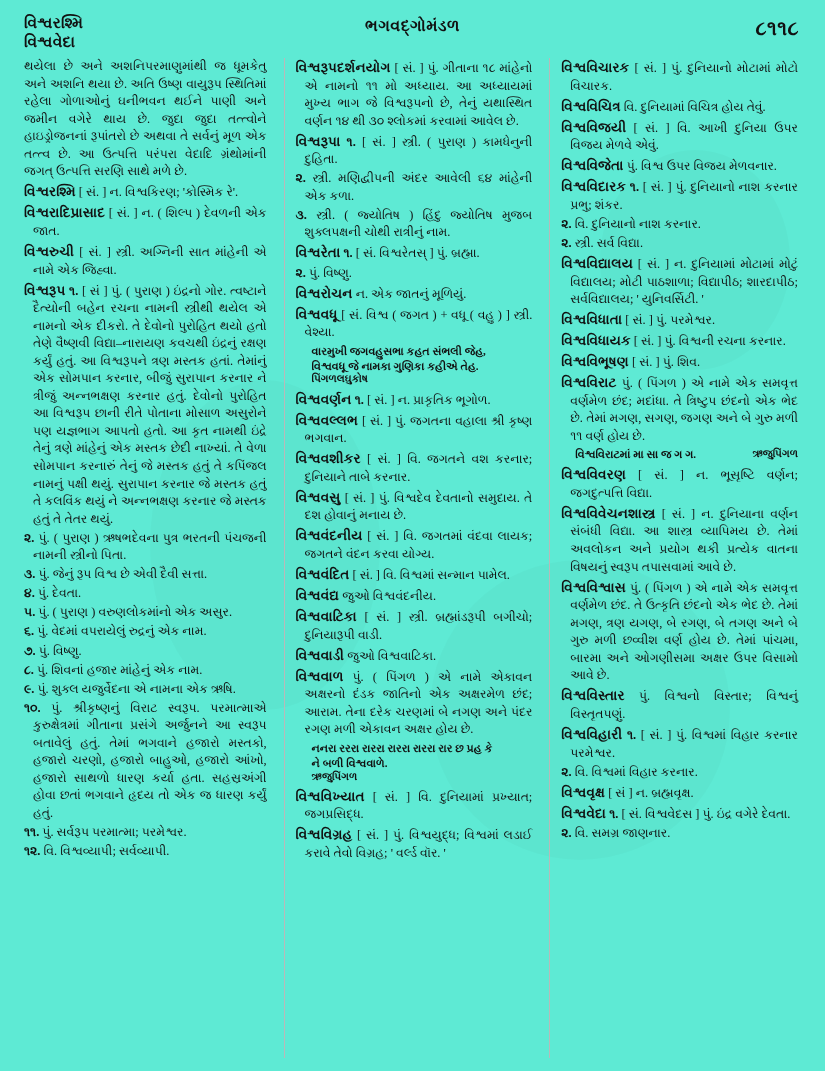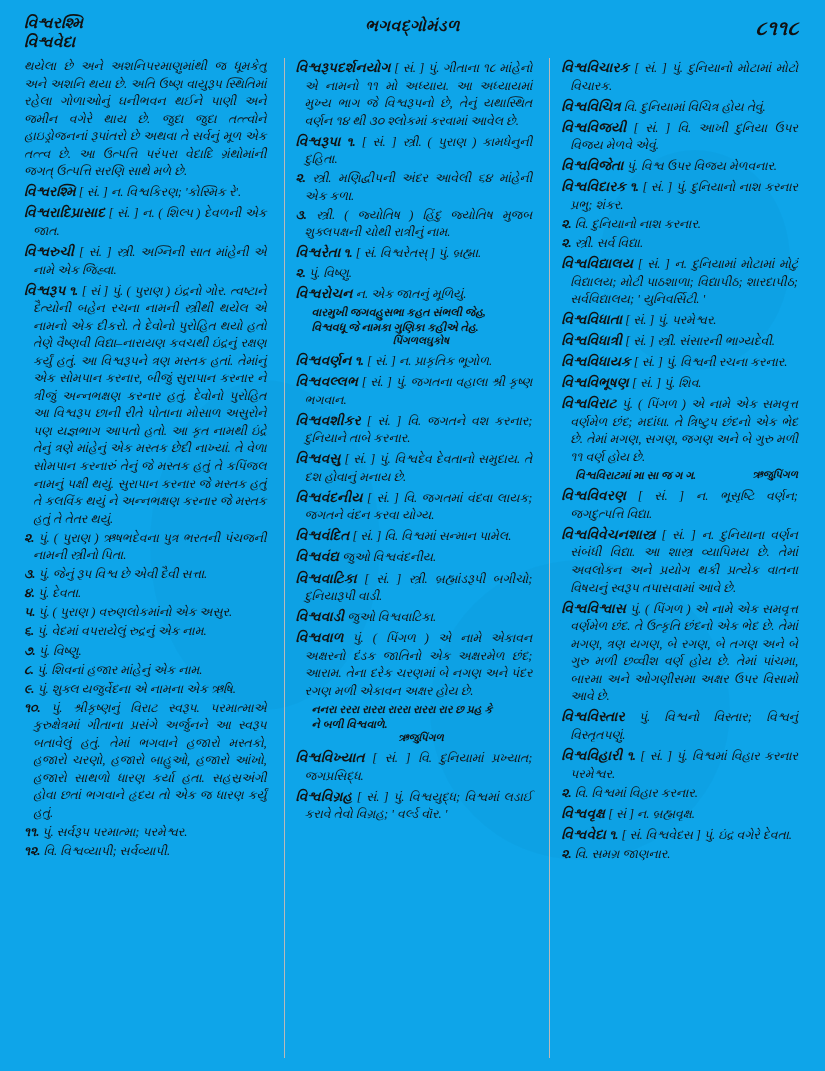--- a/index.html
+++ b/index.html
@@ -9,25 +9,24 @@
     background: #ffffff;
   }
   body {
     font-family: "Liberation Serif", "DejaVu Serif", serif;
     color: #111;
   }
   .page {
     position: relative;
     width: 825px;
     height: 1071px;
-    background: #0ea5e9;
+    background: #5eead4;
     box-sizing: border-box;
     padding: 14px 18px 20px 18px;
     overflow: hidden;
-    font-style: italic;
   }
   
   .running-head {
     position: relative;
     height: 44px;
     font-weight: bold;
   }
   .rh-left {
     position: absolute;
     left: 6px;
@@ -105,21 +104,21 @@
     font-size: 11.1px;
     font-weight: bold;
     line-height: 1.34;
     margin: 2px 0 3px 0;
     padding: 0 2px 0 16px;
     text-align: left;
   }
   .quote .q-line { display: block; white-space: nowrap; }
   .quote .q-src {
     display: block;
-    text-align: center;
+    text-align: left;
     font-weight: bold;
     font-size: 10.6px;
     margin-top: -1px;
   }
   .quote-inline {
     font-size: 11.1px;
     font-weight: bold;
     line-height: 1.34;
     margin: 2px 0 3px 0;
     padding-left: 14px;
@@ -175,20 +174,21 @@
         <p class="cont"><span class="sense-num">૧૨.</span><span> વિ. વિશ્વવ્યાપી; સર્વવ્યાપી.</span></p>
       </div>
     <div class="col" id="col-1">
         <p class="entry"><span class="hw">વિશ્વરૂપદર્શનયોગ</span> <span> [ સં. ] પું. ગીતાના ૧૮ માંહેનો એ નામનો ૧૧ મો અધ્યાય. આ અધ્યાયમાં મુખ્ય ભાગ જે વિશ્વરૂપનો છે, તેનું યથાસ્થિત વર્ણન ૧૪ થી ૩૦ શ્લોકમાં કરવામાં આવેલ છે.</span></p>
         <p class="entry"><span class="hw">વિશ્વરૂપા</span> <span class="sense-num">૧.</span><span> [ સં. ] સ્ત્રી. ( પુરાણ ) કામધેનુની દુહિતા.</span></p>
         <p class="cont"><span class="sense-num">૨.</span><span> સ્ત્રી. મણિદ્વીપની અંદર આવેલી ૬૪ માંહેની એક કળા.</span></p>
         <p class="cont"><span class="sense-num">૩.</span><span> સ્ત્રી. ( જ્યોતિષ ) હિંદુ જ્યોતિષ મુજબ શુક્લપક્ષની ચોથી રાત્રીનું નામ.</span></p>
         <p class="entry"><span class="hw">વિશ્વરેતા</span> <span class="sense-num">૧.</span><span> [ સં. વિશ્વરેતસ્ ] પું. બ્રહ્મા.</span></p>
         <p class="cont"><span class="sense-num">૨.</span><span> પું. વિષ્ણુ.</span></p>
         <p class="entry"><span class="hw">વિશ્વરોચન</span> <span> ન. એક જાતનું મૂળિયું.</span></p>
+        <p class="entry"><span class="hw">વિશ્વવધૂ</span> <span> [ સં. વિશ્વ ( જગત ) + વધૂ ( વહુ ) ] સ્ત્રી. વેશ્યા.</span></p>
         <div class="quote">
           <span class="q-line">વારમુખી જગવહુસભા કહત સંભલી જેહ,</span>
           <span class="q-line">વિશ્વવધૂ જે નામકા ગુણિકા કહીએ તેહ.</span>
           <span class="q-src">પિંગળલઘુકોષ</span>
         </div>
         <p class="entry"><span class="hw">વિશ્વવર્ણન</span> <span class="sense-num">૧.</span><span> [ સં. ] ન. પ્રાકૃતિક ભૂગોળ.</span></p>
         <p class="entry"><span class="hw">વિશ્વવલ્લભ</span> <span> [ સં. ] પું. જગતના વહાલા શ્રી કૃષ્ણ ભગવાન.</span></p>
         <p class="entry"><span class="hw">વિશ્વવશીકર</span> <span> [ સં. ] વિ. જગતને વશ કરનાર; દુનિયાને તાબે કરનાર.</span></p>
         <p class="entry"><span class="hw">વિશ્વવસુ</span> <span> [ સં. ] પું. વિશ્વદેવ દેવતાનો સમુદાય. તે દશ હોવાનું મનાય છે.</span></p>
         <p class="entry"><span class="hw">વિશ્વવંદનીય</span> <span> [ સં. ] વિ. જગતમાં વંદવા લાયક; જગતને વંદન કરવા યોગ્ય.</span></p>
@@ -208,21 +208,20 @@
     <div class="col" id="col-2">
         <p class="entry"><span class="hw">વિશ્વવિચારક</span> <span> [ સં. ] પું. દુનિયાનો મોટામાં મોટો વિચારક.</span></p>
         <p class="entry"><span class="hw">વિશ્વવિચિત્ર</span> <span> વિ. દુનિયામાં વિચિત્ર હોય તેવું.</span></p>
         <p class="entry"><span class="hw">વિશ્વવિજયી</span> <span> [ સં. ] વિ. આખી દુનિયા ઉપર વિજય મેળવે એવું.</span></p>
         <p class="entry"><span class="hw">વિશ્વવિજેતા</span> <span> પું. વિશ્વ ઉપર વિજય મેળવનાર.</span></p>
         <p class="entry"><span class="hw">વિશ્વવિદારક</span> <span class="sense-num">૧.</span><span> [ સં. ] પું. દુનિયાનો નાશ કરનાર પ્રભુ; શંકર.</span></p>
         <p class="cont"><span class="sense-num">૨.</span><span> વિ. દુનિયાનો નાશ કરનાર.</span></p>
         <p class="cont"><span class="sense-num">૨.</span><span> સ્ત્રી. સર્વ વિદ્યા.</span></p>
         <p class="entry"><span class="hw">વિશ્વવિદ્યાલય</span> <span> [ સં. ] ન. દુનિયામાં મોટામાં મોટું વિદ્યાલય; મોટી પાઠશાળા; વિદ્યાપીઠ; શારદાપીઠ; સર્વવિદ્યાલય; ' યુનિવર્સિટી. '</span></p>
         <p class="entry"><span class="hw">વિશ્વવિધાતા</span> <span> [ સં. ] પું. પરમેશ્વર.</span></p>
-        <p class="entry"><span class="hw">વિશ્વવિધાત્રી</span> <span> [ સં. ] સ્ત્રી. સંસારની ભાગ્યદેવી.</span></p>
         <p class="entry"><span class="hw">વિશ્વવિધાયક</span> <span> [ સં. ] પું. વિશ્વની રચના કરનાર.</span></p>
         <p class="entry"><span class="hw">વિશ્વવિભૂષણ</span> <span> [ સં. ] પું. શિવ.</span></p>
         <p class="entry"><span class="hw">વિશ્વવિરાટ</span> <span> પું. ( પિંગળ ) એ નામે એક સમવૃત્ત વર્ણમેળ છંદ; મદાંધા. તે ત્રિષ્ટુપ છંદનો એક ભેદ છે. તેમાં મગણ, સગણ, જગણ અને બે ગુરુ મળી ૧૧ વર્ણ હોય છે.</span></p>
         <div class="quote-inline"><span class="q-src">ઋજુપિંગળ</span><span>વિશ્વવિરાટમાં મા સા જ ગ ગ.</span></div>
         <p class="entry"><span class="hw">વિશ્વવિવરણ</span> <span> [ સં. ] ન. ભૂસૃષ્ટિ વર્ણન; જગદુત્પત્તિ વિદ્યા.</span></p>
         <p class="entry"><span class="hw">વિશ્વવિવેચનશાસ્ત્ર</span> <span> [ સં. ] ન. દુનિયાના વર્ણન સંબંધી વિદ્યા. આ શાસ્ત્ર વ્યાપિમય છે. તેમાં અવલોકન અને પ્રયોગ થકી પ્રત્યેક વાતના વિષયનું સ્વરૂપ તપાસવામાં આવે છે.</span></p>
         <p class="entry"><span class="hw">વિશ્વવિશ્વાસ</span> <span> પું. ( પિંગળ ) એ નામે એક સમવૃત્ત વર્ણમેળ છંદ. તે ઉત્કૃતિ છંદનો એક ભેદ છે. તેમાં મગણ, ત્રણ યગણ, બે રગણ, બે તગણ અને બે ગુરુ મળી છવ્વીશ વર્ણ હોય છે. તેમાં પાંચમા, બારમા અને ઓગણીસમા અક્ષર ઉપર વિસામો આવે છે.</span></p>
         <p class="entry"><span class="hw">વિશ્વવિસ્તાર</span> <span> પું. વિશ્વનો વિસ્તાર; વિશ્વનું વિસ્તૃતપણું.</span></p>
         <p class="entry"><span class="hw">વિશ્વવિહારી</span> <span class="sense-num">૧.</span><span> [ સં. ] પું. વિશ્વમાં વિહાર કરનાર પરમેશ્વર.</span></p>
         <p class="cont"><span class="sense-num">૨.</span><span> વિ. વિશ્વમાં વિહાર કરનાર.</span></p>

